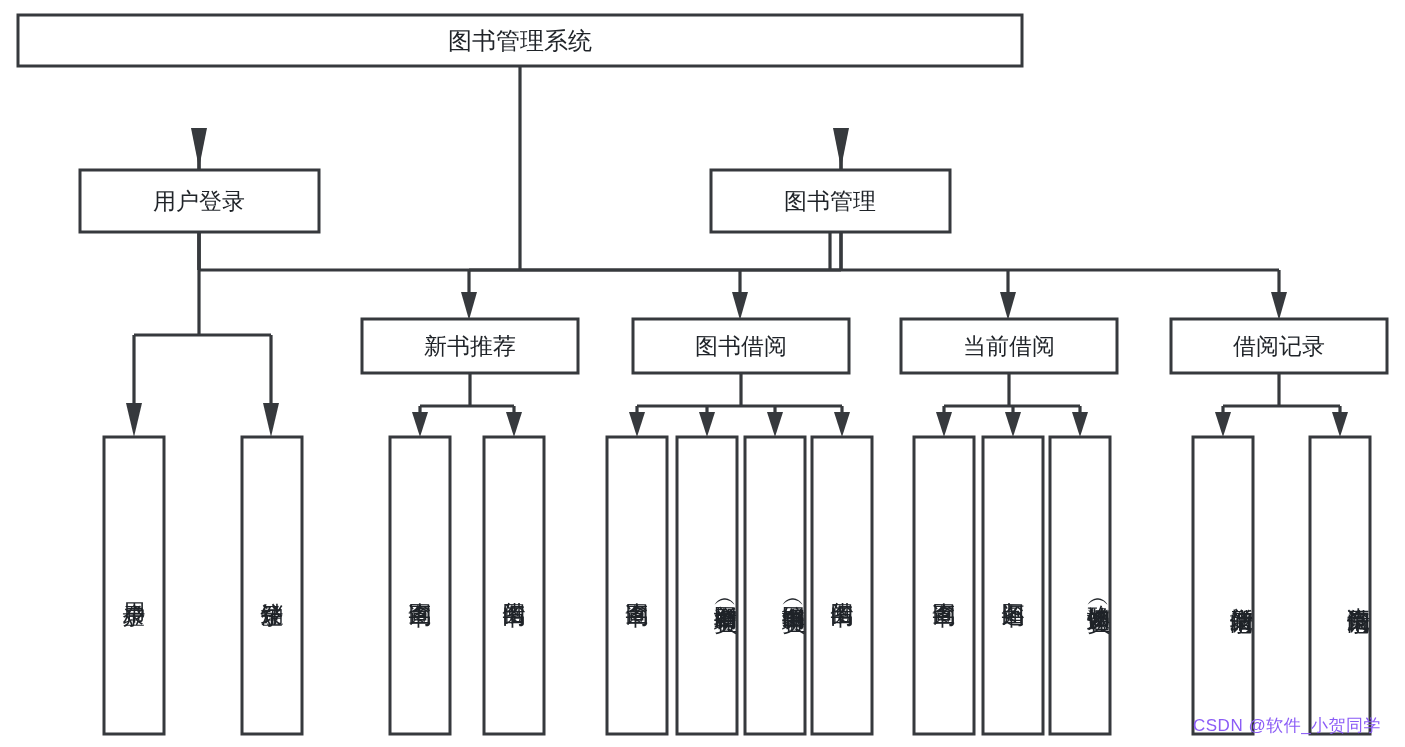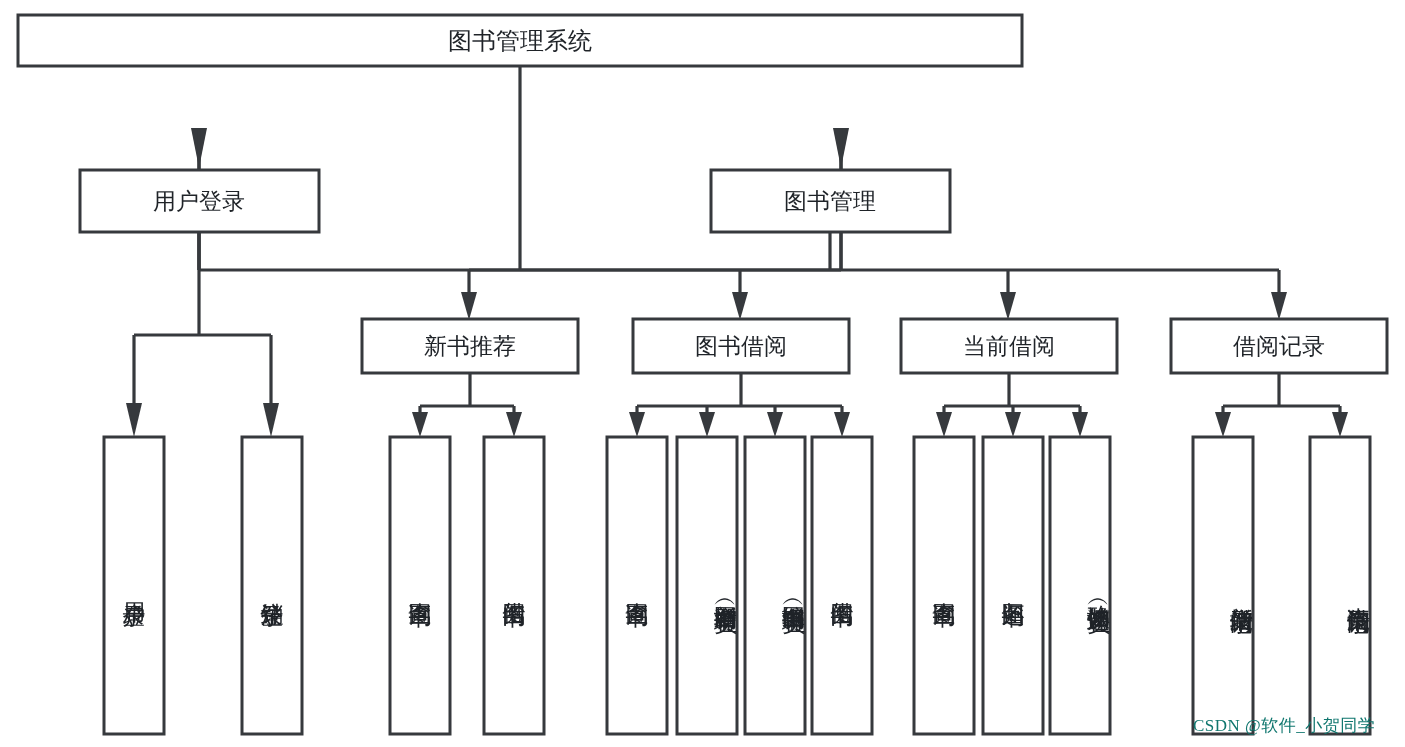--- a/index.html
+++ b/index.html
@@ -61,23 +61,23 @@
     display: flex;
     align-items: flex-start;
     justify-content: center;
     white-space: nowrap;
     user-select: none;
   }
   .watermark {
     position: absolute;
     left: 1193px;
     top: 714px;
-    font-family: Liberation Serif, serif;
+    font-family: Liberation Sans, sans-serif;
     font-size: 17px;
-    color: #0f766e;
+    color: #8b5cf6;
     white-space: nowrap;
     letter-spacing: 0.5px;
   }
 </style>
 </head>
 <body>
 
 <div id="diagram-root">
 
   <svg id="tree-svg" viewBox="0 0 1405 747">

